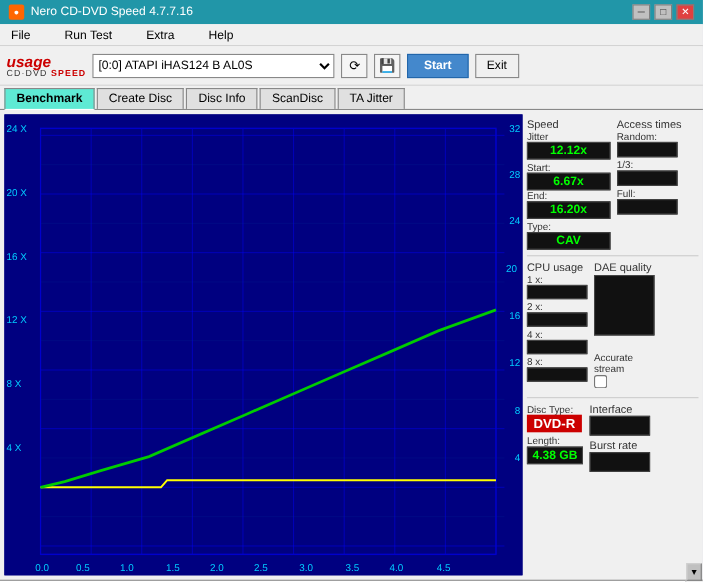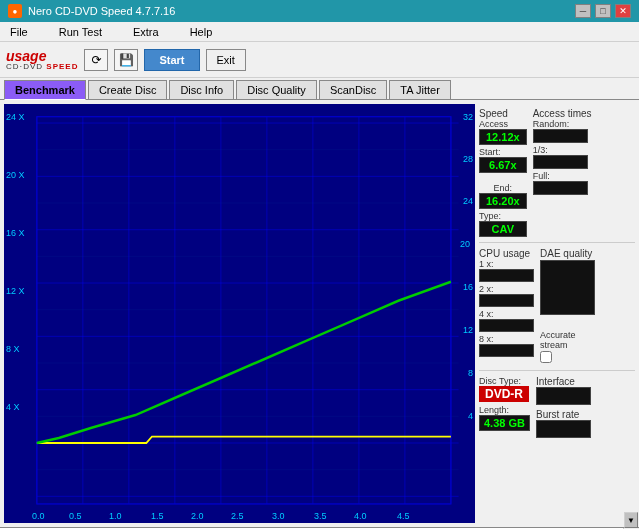--- a/index.html
+++ b/index.html
@@ -23,21 +23,21 @@
     .nero-top { font-size: 14px; font-weight: bold; color: #cc0000; font-style: italic; }
     .nero-bottom { font-size: 8px; color: #333; letter-spacing: 1px; }
     .drive-select { height: 22px; width: 220px; border: 1px solid #888; font-size: 11px; background: white; }
     .toolbar-icon-btn { width: 24px; height: 22px; border: 1px solid #888; background: #f5f5f5; cursor: pointer; display: flex; align-items: center; justify-content: center; font-size: 12px; }
     .start-btn { background: #4488cc; color: white; border: 1px solid #2266aa; padding: 2px 14px; height: 22px; font-size: 11px; font-weight: bold; cursor: pointer; }
     .exit-btn { background: #f0f0f0; border: 1px solid #888; padding: 2px 10px; height: 22px; font-size: 11px; cursor: pointer; }
     
     
     .tabs { display: flex; background: #f0f0f0; border-bottom: 1px solid #888; padding: 2px 4px 0; gap: 0; }
     .tab { padding: 3px 10px; font-size: 11px; border: 1px solid #888; border-bottom: none; background: #e0e0e0; cursor: pointer; margin-right: 2px; }
-    .tab.active { background: #8b5cf6; font-weight: bold; border-bottom: 1px solid white; margin-bottom: -1px; z-index: 1; }
+    .tab.active { background: #5eead4; font-weight: bold; border-bottom: 1px solid white; margin-bottom: -1px; z-index: 1; }
     
     
     .main { display: flex; background: #f0f0f0; flex: 1; height: calc(529px - 22px - 20px - 36px - 24px); }
     
     
     .chart-container { flex: 1; background: #000080; margin: 4px; position: relative; }
     .chart-bg { width: 100%; height: 100%; background: #000080; position: relative; overflow: hidden; text-align: center; }
     
     
     .right-panel { width: 160px; padding: 4px 4px 4px 0; display: flex; flex-direction: column; gap: 2px; }
@@ -70,31 +70,33 @@
   <span class="menu-item">Run Test</span>
   <span class="menu-item">Extra</span>
   <span class="menu-item">Help</span>
 </div>
 
 <div class="toolbar">
   <div class="nero-logo">
     <span class="nero-top">usage</span>
     <span class="nero-bottom">CD·DVD <span style="color:#cc0000;font-weight:bold;">SPEED</span></span>
   </div>
+  <select class="drive-select">
+    <option>[0:0]  ATAPI iHAS124  B AL0S</option>
+  </select>
   <div class="toolbar-icon-btn">⟳</div>
   <div class="toolbar-icon-btn">💾</div>
   <button class="start-btn">Start</button>
   <button class="exit-btn">Exit</button>
 </div>
 
 <div class="tabs">
   <div class="tab active">Benchmark</div>
   <div class="tab">Create Disc</div>
   <div class="tab">Disc Info</div>
-  <div class="tab">Disc Quality</div>
   <div class="tab">ScanDisc</div>
   <div class="tab">TA Jitter</div>
 </div>
 
 <div class="main">
 
   <div class="chart-container">
     <div class="chart-bg">
 
       <div style="position:absolute;left:2px;top:8px;color:#00ccff;font-size:9px;">24 X</div>
@@ -167,26 +169,26 @@
       <div style="position:absolute;bottom:2px;left:350px;color:#00ccff;font-size:9px;">4.0</div>
       <div style="position:absolute;bottom:2px;left:393px;color:#00ccff;font-size:9px;">4.5</div>
     </div>
   </div>
 
   <div class="right-panel">
 
     <div style="display:flex;gap:6px;padding:4px 0 2px 0;">
       <div>
         <div style="font-size:10px;color:#333;">Speed</div>
-        <div style="font-size:9px;color:#333;">Access</div>
+        <div style="font-size:9px;color:#333;">Jitter</div>
         <div style="background:#111;color:#00ff00;font-size:11px;font-weight:bold;padding:1px 4px;text-align:center;border:1px solid #444;">12.12x</div>
         <div style="font-size:9px;color:#333;margin-top:2px;">Start:</div>
         <div style="background:#111;color:#00ff00;font-size:11px;font-weight:bold;padding:1px 4px;text-align:center;border:1px solid #444;">6.67x</div>
-        <div style="font-size:9px;color:#333;margin-top:10px;text-align:center;">End:</div>
-        <div style="background:#111;color:#00ff00;font-size:11px;font-weight:bold;padding:1px 6px;text-align:left;border:1px solid #444;">16.20x</div>
+        <div style="font-size:9px;color:#333;margin-top:0;">End:</div>
+        <div style="background:#111;color:#00ff00;font-size:11px;font-weight:bold;padding:1px 20px;text-align:left;border:1px solid #444;">16.20x</div>
         <div style="font-size:9px;color:#333;margin-top:2px;">Type:</div>
         <div style="background:#111;color:#00ff00;font-size:11px;font-weight:bold;padding:1px 4px;text-align:center;border:1px solid #444;">CAV</div>
       </div>
 
       <div>
         <div style="font-size:10px;color:#333;">Access times</div>
         <div style="font-size:9px;color:#333;">Random:</div>
         <div style="background:#111;width:55px;height:14px;border:1px solid #444;"></div>
         <div style="font-size:9px;color:#333;margin-top:2px;">1/3:</div>
         <div style="background:#111;width:55px;height:14px;border:1px solid #444;"></div>

